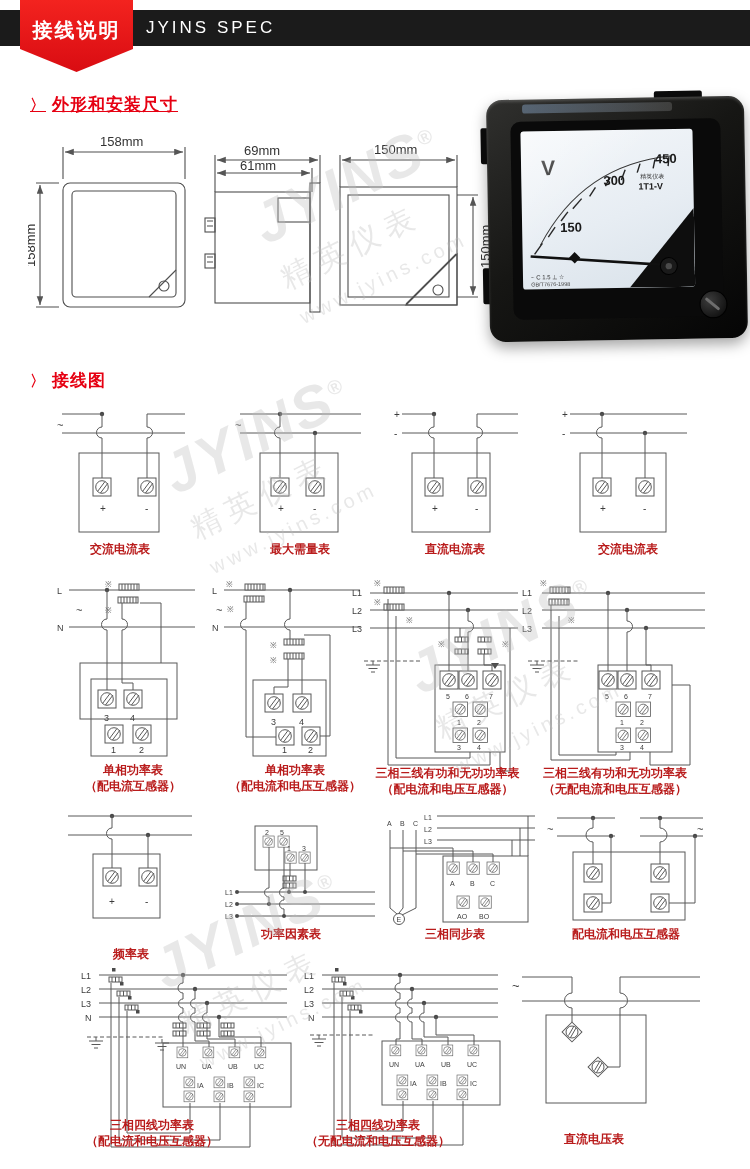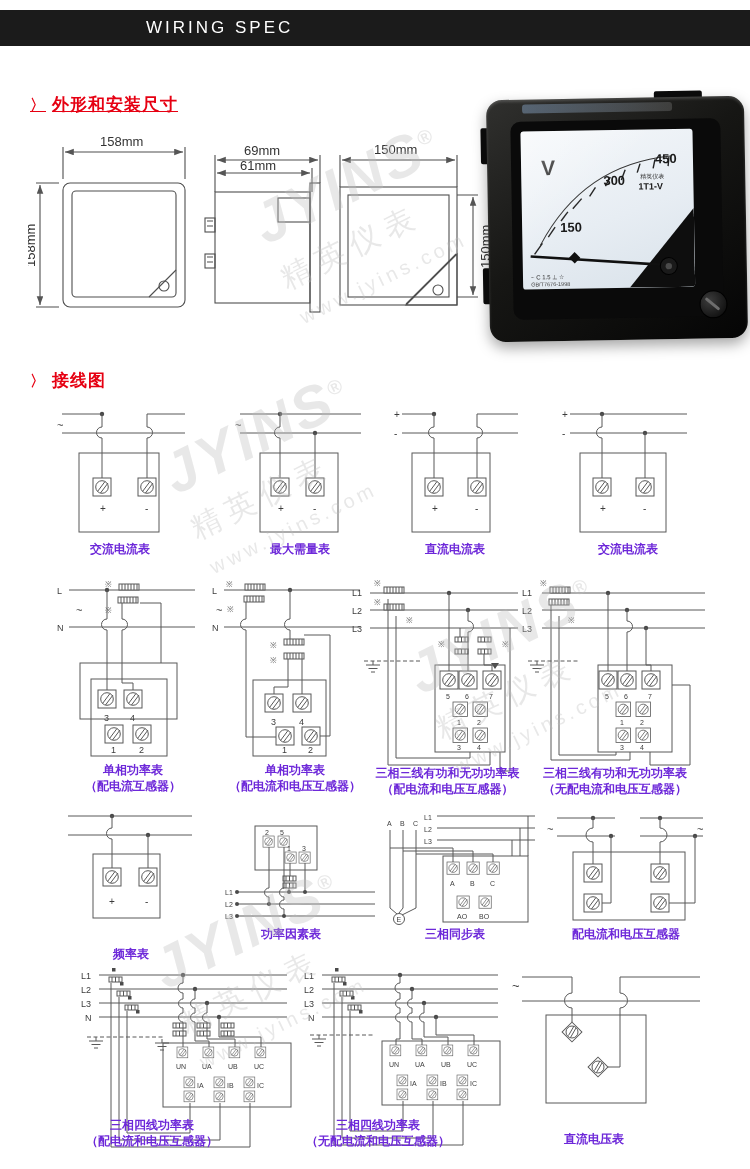--- a/index.html
+++ b/index.html
@@ -10,21 +10,21 @@
   .ribbon{position:absolute;left:20px;top:0;width:113px;height:72px;
           background:linear-gradient(180deg,#f3231f,#d90c12);
           clip-path:polygon(0 0,100% 0,100% 68%,50% 100%,0 68%);z-index:3;}
   .ribbon span{display:block;text-align:center;padding-top:17px;color:#fff;font-size:20px;
           font-weight:bold;letter-spacing:2px;}
   .spec{position:absolute;left:146px;top:18px;color:#fff;font-size:17px;letter-spacing:3px;}
   
   .sec{position:absolute;color:#e60012;font-size:17px;font-weight:bold;letter-spacing:1px;}
   .sec .ar{font-size:15px;margin-right:6px;font-weight:bold;}
   
-  .cap{position:absolute;text-align:center;color:#6d28d9;font-size:12px;line-height:16px;font-weight:bold;}
+  .cap{position:absolute;text-align:center;color:#b91c1c;font-size:12px;line-height:16px;font-weight:bold;}
   
   .cell{position:absolute;}
   svg.diag path,svg.diag line,svg.diag rect,svg.diag circle,svg.diag polyline
        {stroke:#595959;fill:none;stroke-width:1;}
   svg.diag .dot{fill:#4a4a4a;stroke:none;}
   svg.diag .f{fill:#4a4a4a;stroke:none;}
   svg.diag text{stroke:none;fill:#3c3c3c;font-family:"Liberation Sans",sans-serif;}
   svg.diag .sl{font-size:11px;}
   svg.diag .ll{font-size:9px;}
   svg.diag .tl{font-size:10px;}
@@ -89,21 +89,24 @@
     <marker id="ah" markerWidth="9" markerHeight="8" refX="8" refY="3" orient="auto-start-reverse">
           <path d="M0,0 L8,3 L0,6 Z" fill="#555"></path>
         </marker>
     <pattern id="hatch" width="6" height="6" patternUnits="userSpaceOnUse" patternTransform="rotate(45)">
           <line x1="0" y1="0" x2="0" y2="6" stroke="#8a8a8a" stroke-width="1.4"></line>
         </pattern>
   </defs>
 </svg>
 
 <div class="topbar"></div>
-<div class="spec">WIRING SPEC</div>
+<div class="ribbon">
+      <span>接线说明</span>
+    </div>
+<div class="spec">JYINS SPEC</div>
 
 <div class="sec" style="left:30px;top:93px;text-decoration:underline;">
   <span class="ar">〉</span><span>外形和安装尺寸</span>
 </div>
 
 <svg class="dims" style="position:absolute;left:28px;top:135px;" width="465" height="190">
 
   <rect x="35" y="48" width="122" height="124" rx="7"></rect>
   <rect x="44" y="56" width="104" height="106" rx="4"></rect>
   <path d="M121,162 L148,135"></path>

